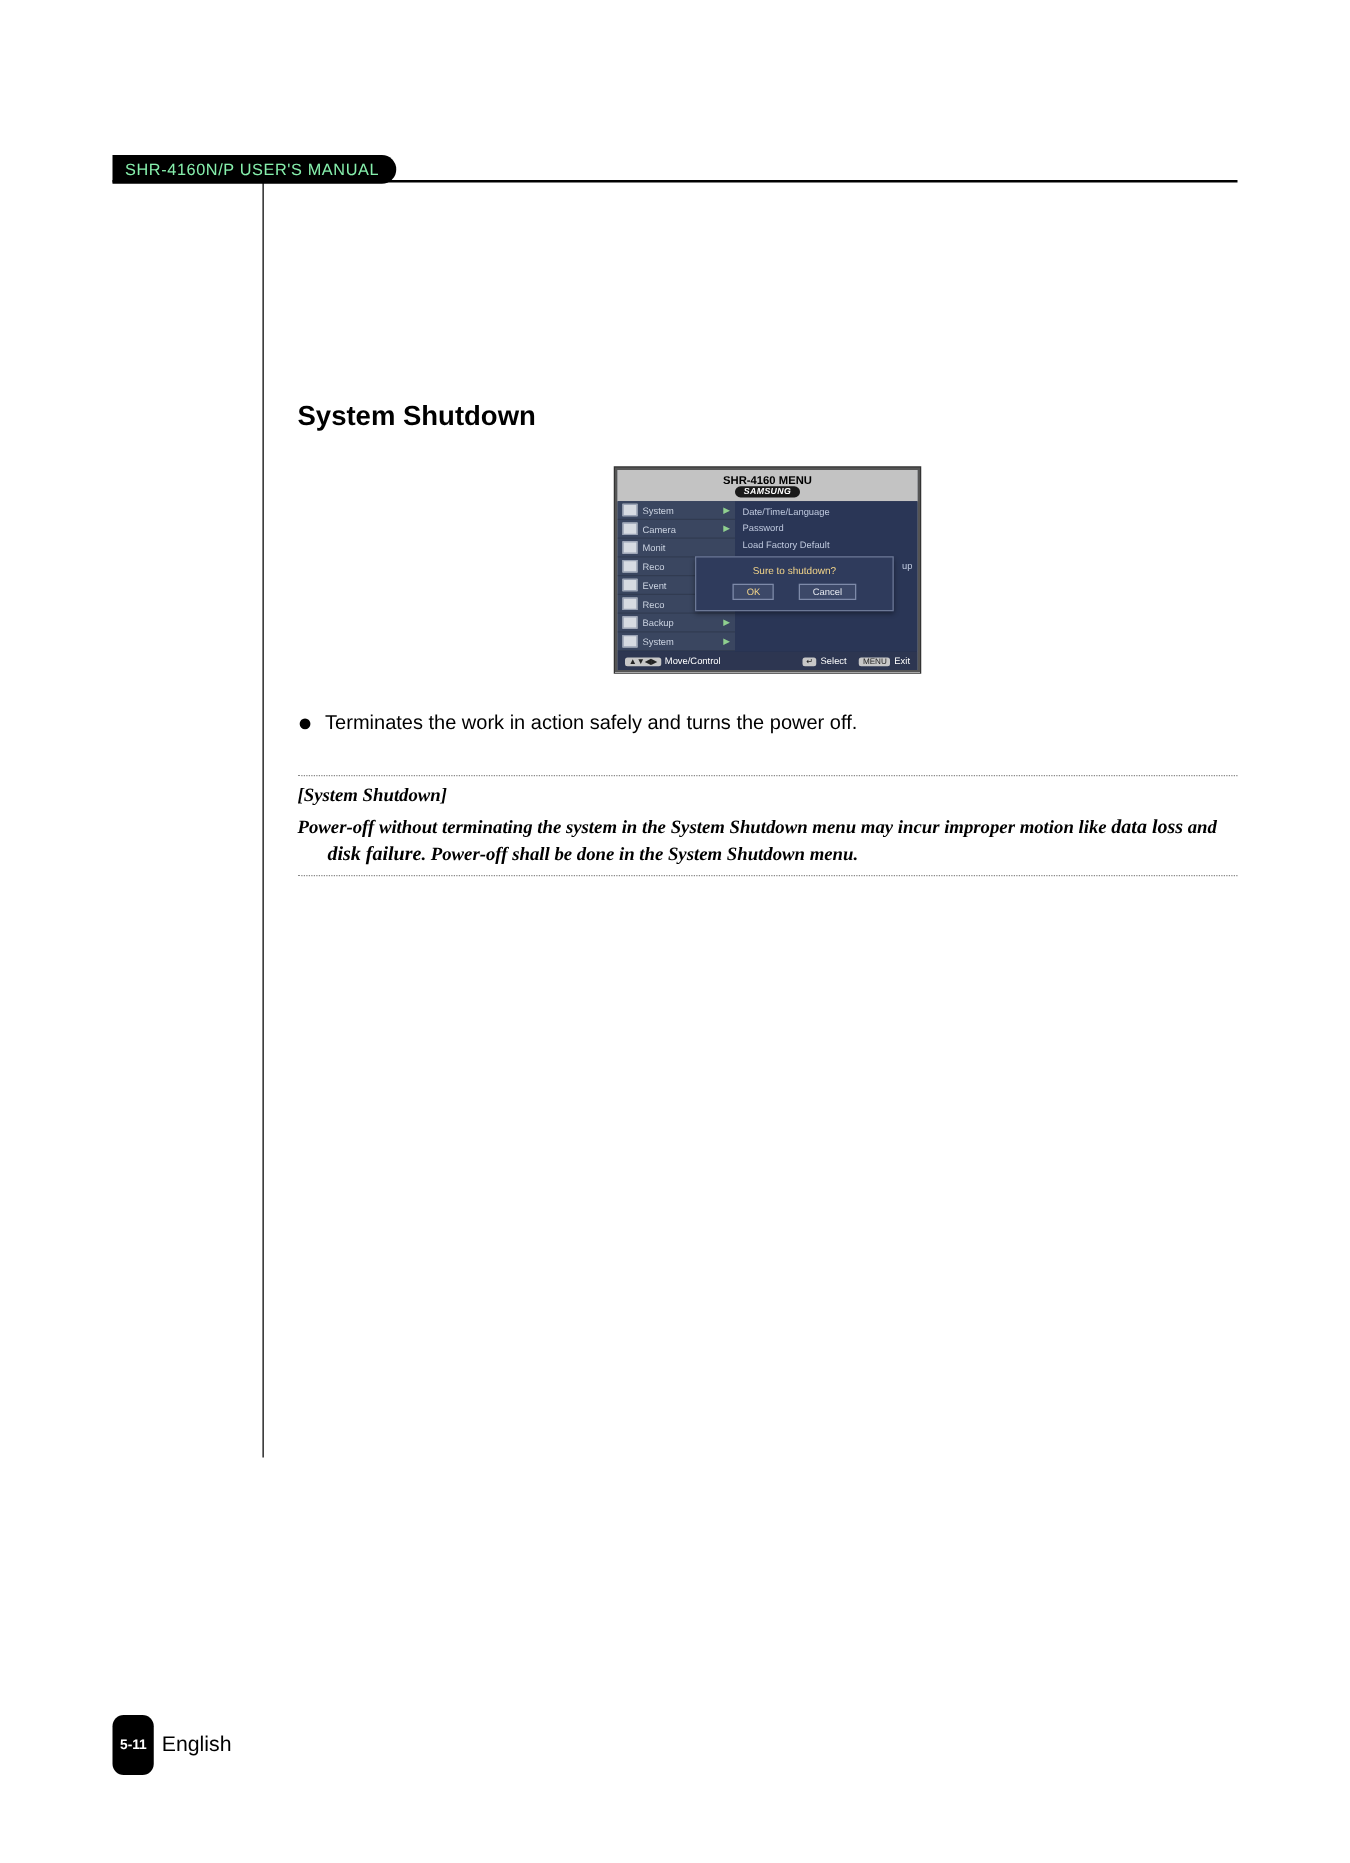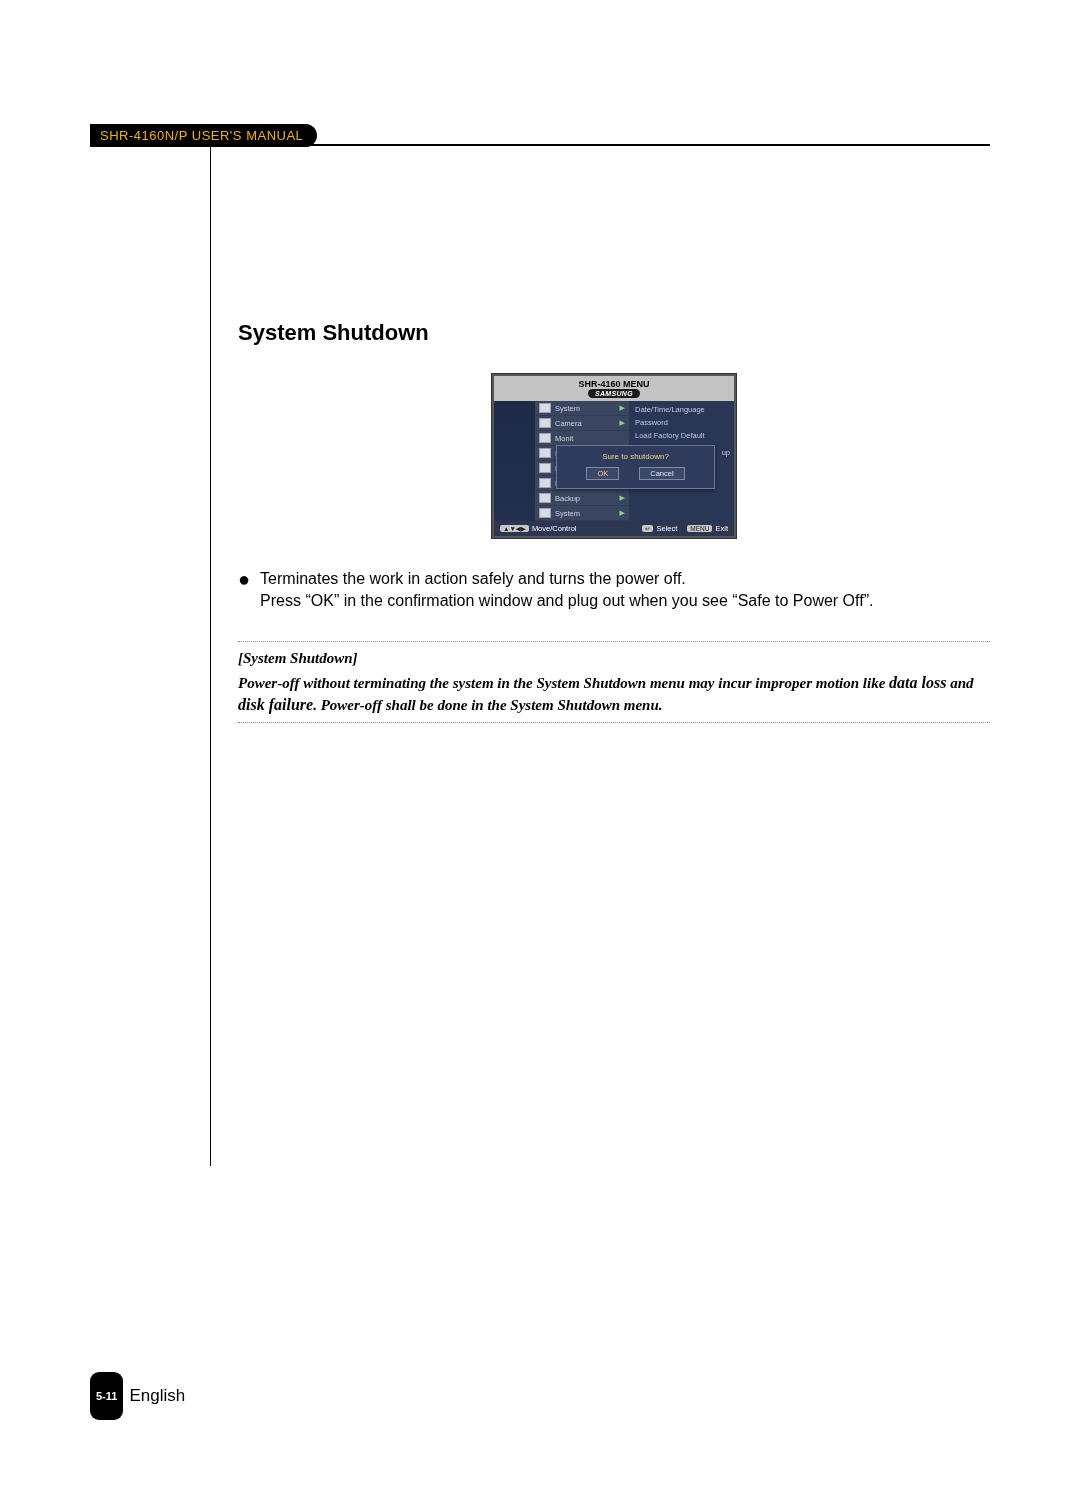--- a/index.html
+++ b/index.html
@@ -10,21 +10,21 @@
     width: 1080px;
     height: 1490px;
     position: relative;
     color: #000;
   }
   .page-header-tab {
     position: absolute;
     top: 124px;
     left: 90px;
     background: #000;
-    color: #eab308;
+    color: #86efac;
     font-size: 13px;
     padding: 4px 14px 4px 10px;
     border-radius: 0 12px 12px 0;
     letter-spacing: 0.5px;
   }
   .page-header-rule {
     position: absolute;
     top: 144px;
     left: 90px;
     right: 90px;
@@ -76,21 +76,20 @@
     color: #fff;
     font-style: italic;
     font-size: 7px;
     padding: 1px 7px;
     border-radius: 7px;
     letter-spacing: 0.3px;
   }
   .menu-body {
     display: flex;
     position: relative;
-    padding-left: 41px;
   }
   .menu-left {
     width: 94px;
     background: #3a4660;
   }
   .menu-left-item {
     display: flex;
     align-items: center;
     gap: 4px;
     padding: 2px 4px;
@@ -305,28 +304,27 @@
       <span><span class="key-badge">▲▼◀▶</span><span>Move/Control</span></span>
       <span style="margin-left:auto;"><span class="key-badge">↵</span><span>Select</span></span>
       <span><span class="key-badge">MENU</span><span>Exit</span></span>
     </div>
   </div>
 
   <div class="bullet-block">
     <div class="bullet-dot">●</div>
     <div>
       <span>Terminates the work in action safely and turns the power off.</span><br>
-      <span>Press “OK” in the confirmation window and plug out when you see “Safe to Power Off”.</span>
     </div>
   </div>
 
   <hr class="dotted">
   <div class="caution-body">[System Shutdown]</div>
   <div class="caution-body">
-    <span>Power-off without terminating the system in the System Shutdown menu may incur improper motion like </span><span style="font-size:16px;">data loss</span><span> and </span><span style="font-size:16px;">disk failure</span><span>. Power-off shall be done in the System Shutdown menu.</span>
+    <span>Power-off without terminating the system in the System Shutdown menu may incur improper motion like </span><span style="font-size:16px;">data loss</span><span> and </span><span style="font-size:16px;margin-left:24px;">disk failure</span><span>. Power-off shall be done in the System Shutdown menu.</span>
   </div>
   <hr class="dotted">
 
 </div>
 
 <div class="footer">
   <span class="foot-badge">5-11</span>
   <span>English</span>
 </div>
 

